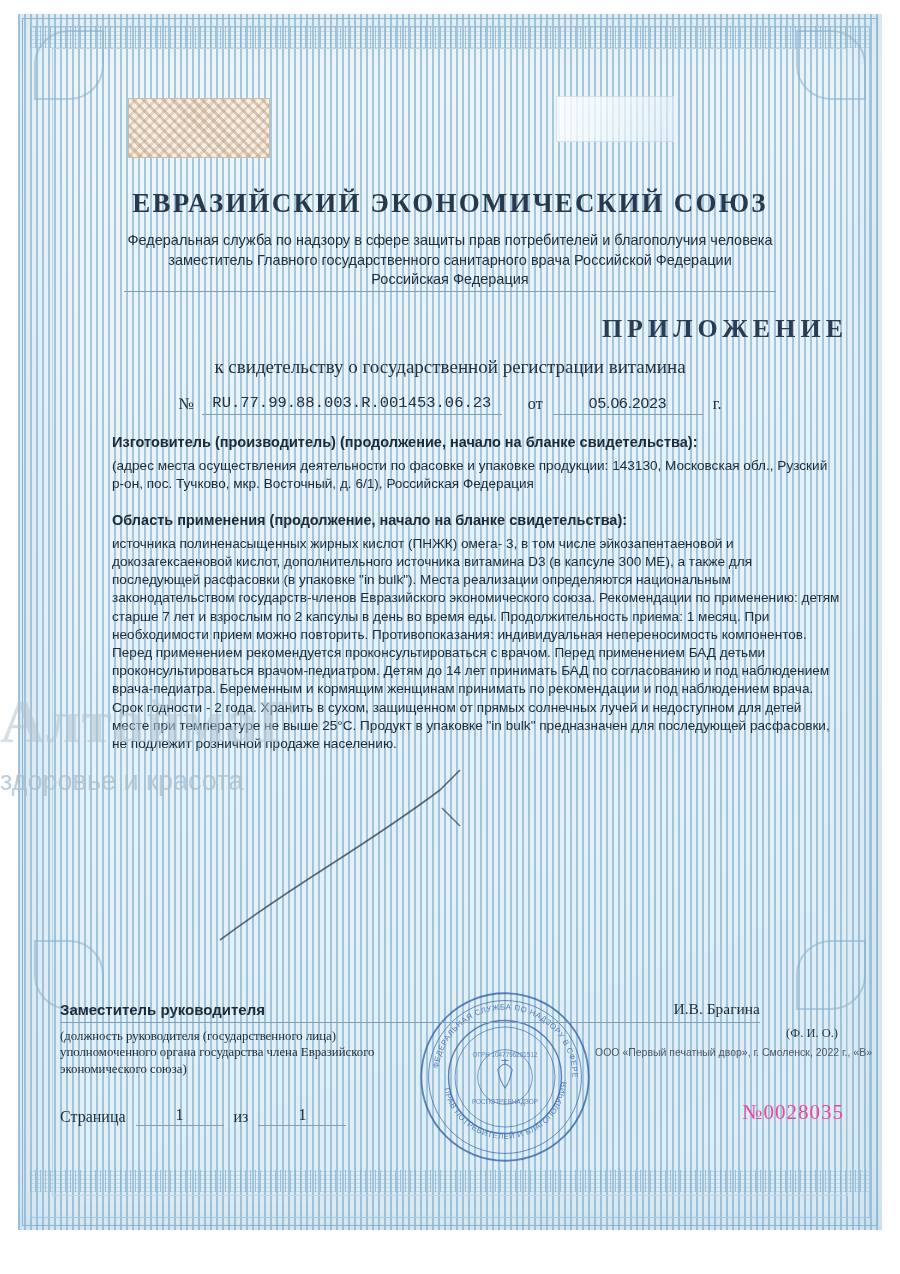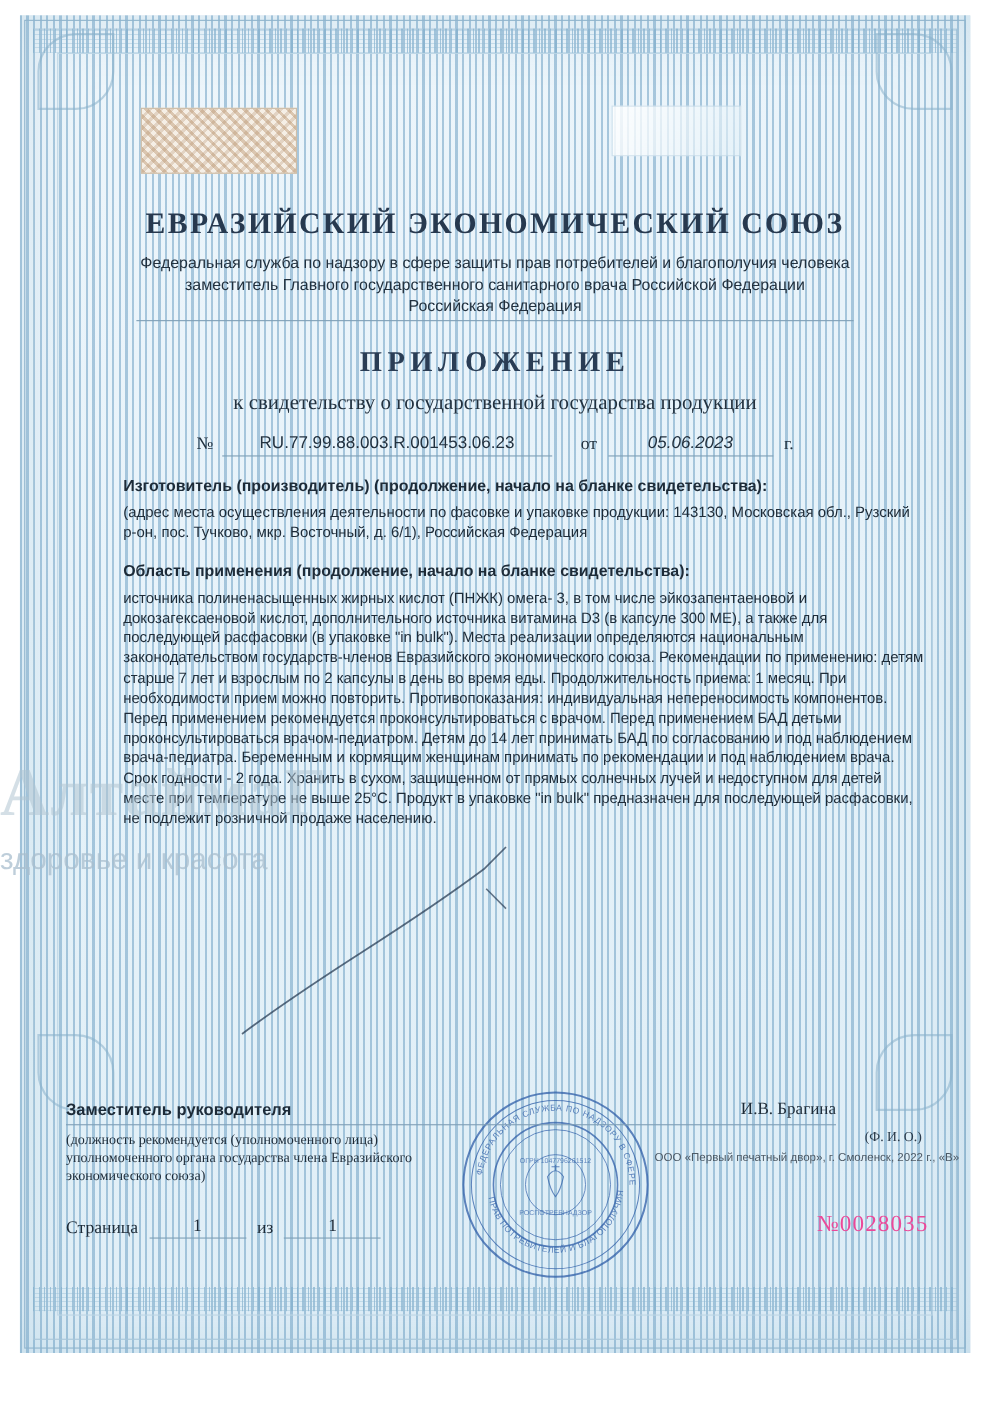--- a/index.html
+++ b/index.html
@@ -126,21 +126,21 @@
     min-width: 640px;
   }
   .org-caption {
     margin-top: 2px;
     font-size: 9.5px;
     color: #4a5c6d;
     letter-spacing: .2px;
   }
 
   .doc-kind {
-    text-align: center;
+    text-align: right;
     margin-top: 22px;
     font-family: "Liberation Serif", serif;
     font-size: 26px;
     letter-spacing: 5px;
     color: #2a3d55;
     font-weight: 700;
   }
   .doc-sub {
     text-align: center;
     margin-top: 12px;
@@ -158,32 +158,31 @@
     font-family: "Liberation Serif", serif;
     font-size: 16px;
     color: #22313f;
   }
   .nr-label { padding: 0 8px 2px 0; }
   .nr-value {
     border-bottom: 1px solid #7f9fb6;
     min-width: 300px;
     text-align: center;
     padding-bottom: 2px;
-    font-family: Liberation Sans, sans-serif;
+    font-family: Liberation Mono, monospace;
     font-size: 15.5px;
   }
   .nr-ot { padding: 0 10px 2px 26px; }
   .nr-date {
     border-bottom: 1px solid #7f9fb6;
     min-width: 150px;
     text-align: center;
     padding-bottom: 2px;
     font-family: "Liberation Sans", sans-serif;
     font-size: 15.5px;
-    font-style: italic;
   }
   .nr-g { padding: 0 0 2px 10px; }
 
   .section {
     margin-top: 18px;
     padding: 0 8px 0 60px;
     color: #1d2b38;
   }
   .section-title {
     font-size: 14.5px;
@@ -342,21 +341,21 @@
 
     <div class="eaeu-title">ЕВРАЗИЙСКИЙ ЭКОНОМИЧЕСКИЙ СОЮЗ</div>
 
     <div class="org-block">
       <div>Федеральная служба по надзору в сфере защиты прав потребителей и благополучия человека</div>
       <div>заместитель Главного государственного санитарного врача Российской Федерации</div>
       <div><span class="org-line3">Российская Федерация</span></div>
     </div>
 
     <div class="doc-kind">ПРИЛОЖЕНИЕ</div>
-    <div class="doc-sub">к свидетельству о государственной государства продукции</div>
+    <div class="doc-sub">к свидетельству о государственной регистрации витамина</div>
 
     <div class="number-row">
       <span class="nr-label">№</span>
       <span class="nr-value">RU.77.99.88.003.R.001453.06.23</span>
       <span class="nr-ot">от</span>
       <span class="nr-date">05.06.2023</span>
       <span class="nr-g">г.</span>
     </div>
 
     <div class="section">
@@ -410,21 +409,21 @@
       <path d="M100 86 l0 -6 M96 82 l8 0"></path>
     </g>
   </svg>
 
   <div class="sign-row">
     <div class="sign-left">Заместитель  руководителя</div>
     <div class="sign-right">И.В. Брагина</div>
   </div>
   <div class="sign-underline"></div>
   <div class="fio-caption">(Ф. И. О.)</div>
-  <div class="post-caption">(должность рекомендуется (уполномоченного лица) уполномоченного органа государства члена Евразийского экономического союза)</div>
+  <div class="post-caption">(должность руководителя (государственного лица) уполномоченного органа государства члена Евразийского экономического союза)</div>
 
   <div class="page-row">
     <span class="page-label">Страница</span>
     <span class="page-num">1</span>
     <span class="page-of">из</span>
     <span class="page-total">1</span>
   </div>
 
   <div class="blank-number">№0028035</div>
 

